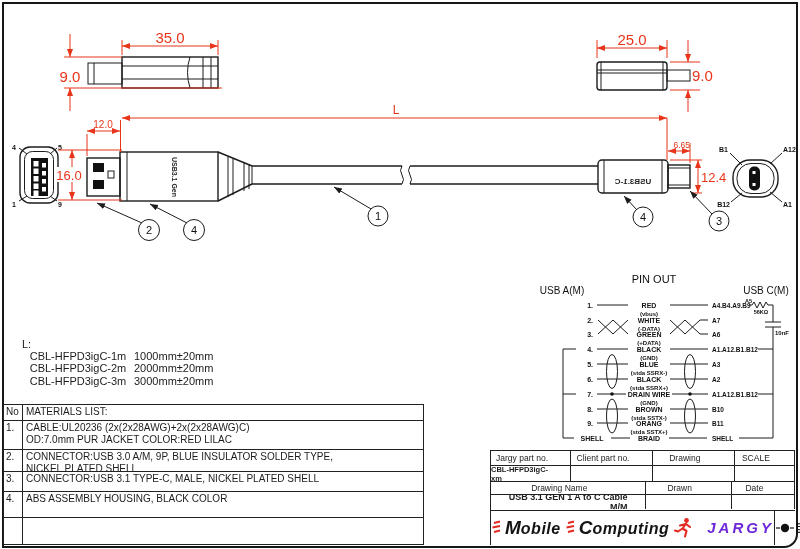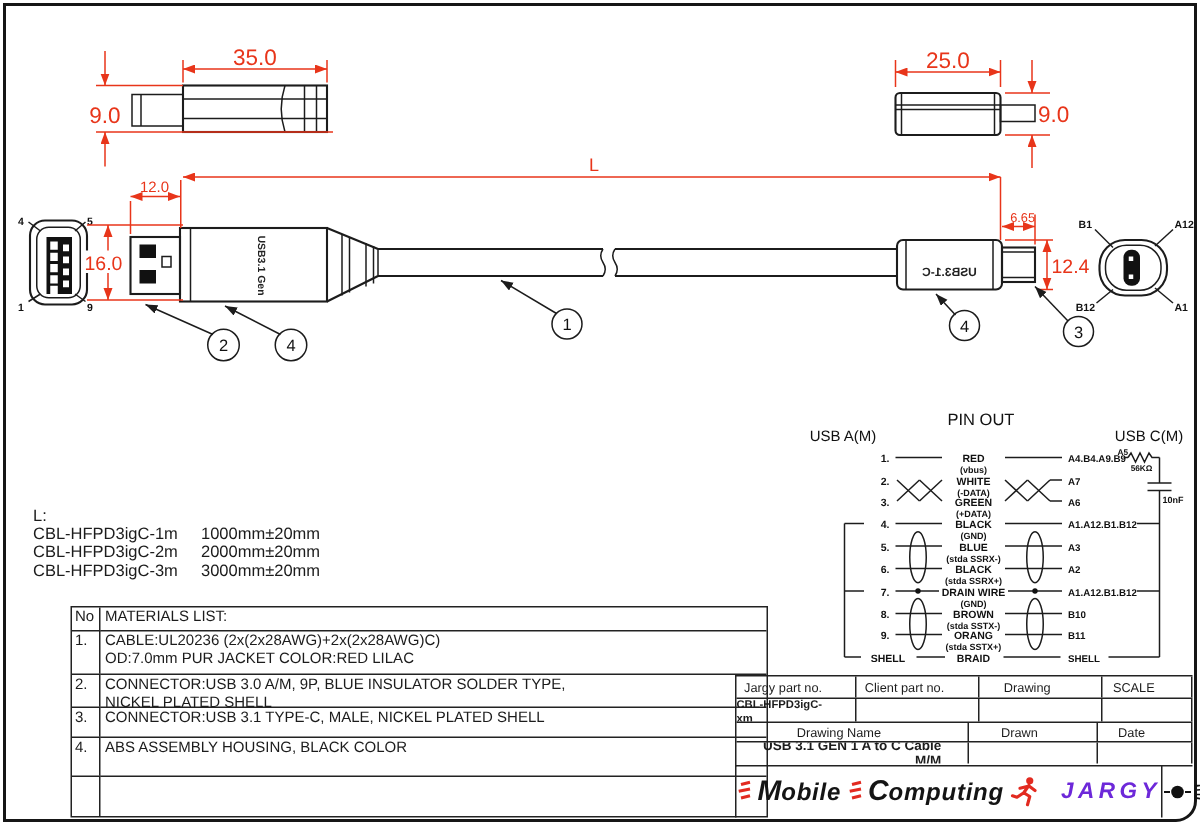--- a/index.html
+++ b/index.html
@@ -14,23 +14,23 @@
   .red{stroke:#e8351a;stroke-width:1;fill:none;}
   .pt{font-size:7px;font-weight:bold;fill:#111;}
   .ps{font-size:6px;font-weight:bold;fill:#111;}
   .pr{font-size:6.5px;font-weight:bold;fill:#111;}
   .ph{font-size:10px;fill:#111;}
   .ptt{font-size:11px;fill:#111;}
   .pinlab{font-size:7px;font-weight:bold;fill:#111;}
   .callout{font-size:11px;fill:#111;}
   
   .ltable{position:absolute;left:22px;top:338px;font-size:11px;line-height:12.2px;}
-  .ltable .lrow span.c1{display:inline-block;width:112px;}
+  .ltable .lrow span.c1{display:inline-block;width:112px;text-align:center;}
   
-  .mat{position:absolute;left:3px;top:404px;width:465px;height:141px;border:1.5px solid #222;display:grid;grid-template-columns:19px 1fr;grid-template-rows:15px 29px 22px 20px 26px 1fr;font-size:10px;box-sizing:border-box;background:transparent;margin-left:44px;}
+  .mat{position:absolute;left:3px;top:404px;width:421px;height:141px;border:1.5px solid #222;display:grid;grid-template-columns:19px 1fr;grid-template-rows:15px 29px 22px 20px 26px 1fr;font-size:10px;box-sizing:border-box;background:transparent;}
   .mat>div{border-top:1px solid #222;border-right:0;padding:1px 3px;box-sizing:border-box;line-height:12px;}
   .mat>div:nth-child(-n+2){border-top:none;}
   .mat>.noc{border-right:1px solid #222;text-align:left;padding-left:2px;}
   
   .tb{position:absolute;left:490px;top:450px;width:305px;height:61px;border:1px solid #222;border-right:0;box-sizing:border-box;font-size:8.5px;}
   .tb .row{display:flex;box-sizing:border-box;gap:17px;}
   .tb .row+.row{border-top:1px solid #222;}
   .tb .cell{display:flex;align-items:center;justify-content:center;box-sizing:border-box;overflow:hidden;}
   .tb .cell+.cell{border-left:1px solid #222;}
   .r1{height:14px;} .r2{height:16px;} .r3{height:13px;} .r4{height:15px;text-align:right;}

